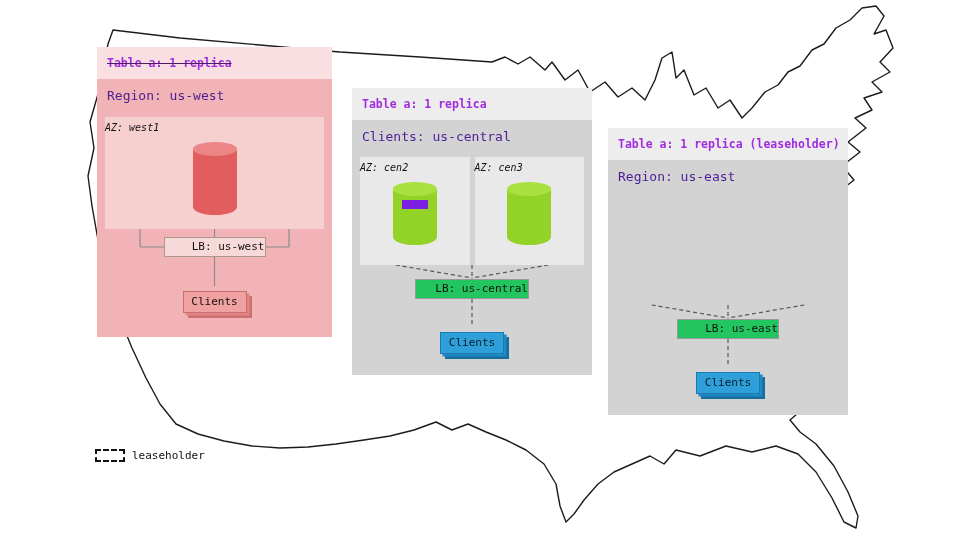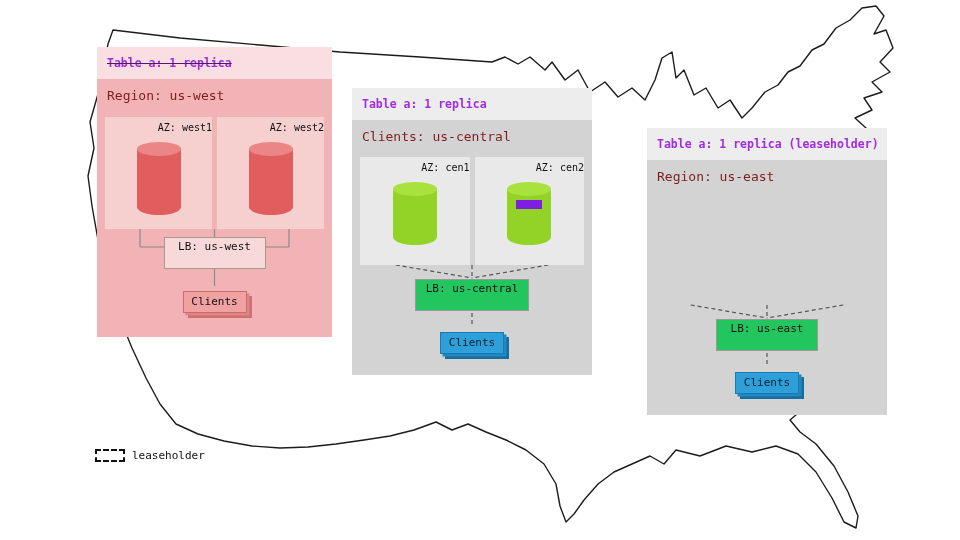--- a/index.html
+++ b/index.html
@@ -9,24 +9,24 @@
   .stage { position:relative; width:960px; height:540px; }
 
   .us-map { position:absolute; left:0; top:0; width:960px; height:540px; }
 
   .panel { position:absolute; z-index:3; }
   .panel-header { height:28px; display:flex; align-items:center; padding:16px 10px; }
   .table-label { font-size:11.5px; font-weight:bold; color:#a12be0; letter-spacing:0; white-space:nowrap; }
   .struck { text-decoration:line-through; text-decoration-color:#4a1d66; }
   .panel-body { position:relative; }
 
-  .region-title { position:absolute; top:9px; left:10px; font-size:13px; color:#7f1d1d; z-index:2; }
+  .region-title { position:absolute; top:9px; left:10px; font-size:13px; color:#4c1d95; z-index:2; }
 
   .az-row { position:absolute; left:8px; right:8px; display:flex; gap:5px; z-index:2; }
-  .az { flex:1; text-align:right; }
+  .az { flex:1; text-align:left;font-style:italic; }
   .az-label { font-size:10px; padding-top:5px; color:#101010; white-space:nowrap; }
   .cylinder { position:relative; width:44px; margin:10px auto 0; border-radius:22px / 8px; }
   .cylinder::before { content:""; position:absolute; top:-1px; left:0; right:0; height:14px; border-radius:50%; }
 
   
   .red-panel .panel-header { background:#f9dfe2; }
   .red-panel .panel-body { background:#f1b3b6; width:235px; height:258px; }
   .red-panel .az { background:#f6cfcf; height:112px; }
   .red-panel .az-row { top:38px; }
   .red-panel .cylinder { height:72px; background:#e25e5e; }
@@ -38,35 +38,35 @@
   .gray-panel .az { background:#e9e9e9; height:108px; }
   .gray-panel .az-row { top:37px; }
   .gray-panel .cylinder { height:62px; background:#93d226; }
   .gray-panel .cylinder::before { background:#a9e23f; }
 
   .range-marker { position:absolute; left:50%; transform:translateX(-50%); top:17px; width:26px; height:9px; background:#7d1fe3; z-index:3; }
   .range-marker.leaseholder { width:30px; height:13px; top:14px; border:2px dashed #0d0d0d; }
 
   .connectors { position:absolute; left:0; top:0; z-index:1; }
 
-  .lb { position:absolute; left:50%; transform:translateX(-50%); height:32px; line-height:18px;
-        text-align:center; font-size:11px; border:1px solid #999; z-index:2; white-space:nowrap; }
+  .lb { position:absolute; left:50%; transform:translateX(-50%); height:20px; line-height:18px;
+        text-align:right; font-size:11px; border:1px solid #999; z-index:2; white-space:nowrap; }
   .red-panel .lb { top:158px; width:102px; background:#f8d9d9; border-color:#a98; }
   .gray-panel .lb { top:159px; background:#22c55e; }
   .lb-central { width:114px; }
   .lb-east { width:102px; }
 
   .clients { position:absolute; left:50%; transform:translateX(-50%); top:212px; width:64px; height:22px;
              line-height:20px; text-align:center; font-size:11px; z-index:2; }
   .red-panel .clients { background:#f0a1a1; border:1px solid #c96d6d; box-shadow:2.5px 2.5px 0 #e08585, 5px 5px 0 #cf6f6f; }
   .gray-panel .clients { background:#2e9fd9; border:1px solid #1b7ab2; box-shadow:2.5px 2.5px 0 #2187c0, 5px 5px 0 #176da0; color:#05202f; }
 
   .panel-west { left:97px; top:47px; width:235px; }
   .panel-central { left:352px; top:88px; width:240px; }
-  .panel-east { left:608px; top:128px; width:240px;margin-left:39px; }
+  .panel-east { left:608px; top:128px; width:240px; }
 
   .legend { position:absolute; left:95px; top:449px; display:flex; align-items:center; gap:7px;
             font-size:11px; color:#101010; z-index:3; }
   .legend-swatch { width:30px; height:13px; background:#ffffff; border:2px dashed #101010; }
 </style>
 </head>
 <body>
 
 <div class="stage">
 
@@ -78,24 +78,20 @@
     <header class="panel-header">
       <span class="table-label struck">Table a: 1 replica</span>
     </header>
     <div class="panel-body">
       <div class="region-title">Region: us-west</div>
       <div class="az-row">
         <div class="az">
           <div class="az-label">AZ: west1</div>
           <div class="cylinder"></div>
         </div>
-        <div class="az">
-          <div class="az-label">AZ: west2</div>
-          <div class="cylinder"></div>
-        </div>
       </div>
       <svg class="connectors" width="235" height="258" viewBox="0 0 235 258">
         <g stroke="#8a8a8a" stroke-width="1.2" fill="none">
           <line x1="43" y1="150" x2="43" y2="168"></line>
           <line x1="117.5" y1="150" x2="117.5" y2="158"></line>
           <line x1="192" y1="150" x2="192" y2="168"></line>
           <line x1="43" y1="168" x2="192" y2="168"></line>
           <line x1="117.5" y1="178" x2="117.5" y2="207"></line>
         </g>
       </svg>
@@ -105,28 +101,28 @@
   </section>
 
   <section class="panel panel-central gray-panel">
     <header class="panel-header">
       <span class="table-label">Table a: 1 replica</span>
     </header>
     <div class="panel-body">
       <div class="region-title">Clients: us-central</div>
       <div class="az-row">
         <div class="az">
-          <div class="az-label">AZ: cen1</div>
-          <div class="cylinder"></div>
-        </div>
-        <div class="az">
           <div class="az-label">AZ: cen2</div>
           <div class="cylinder">
             <div class="range-marker"></div>
           </div>
+        </div>
+        <div class="az">
+          <div class="az-label">AZ: cen3</div>
+          <div class="cylinder"></div>
         </div>
       </div>
       <svg class="connectors" width="240" height="255" viewBox="0 0 240 255">
         <g stroke="#555" stroke-width="1.2" fill="none" stroke-dasharray="4 3">
           <line x1="43.7" y1="145" x2="120" y2="158"></line>
           <line x1="120" y1="145" x2="120" y2="158"></line>
           <line x1="196.3" y1="145" x2="120" y2="158"></line>
           <line x1="120" y1="179" x2="120" y2="206"></line>
         </g>
       </svg>

